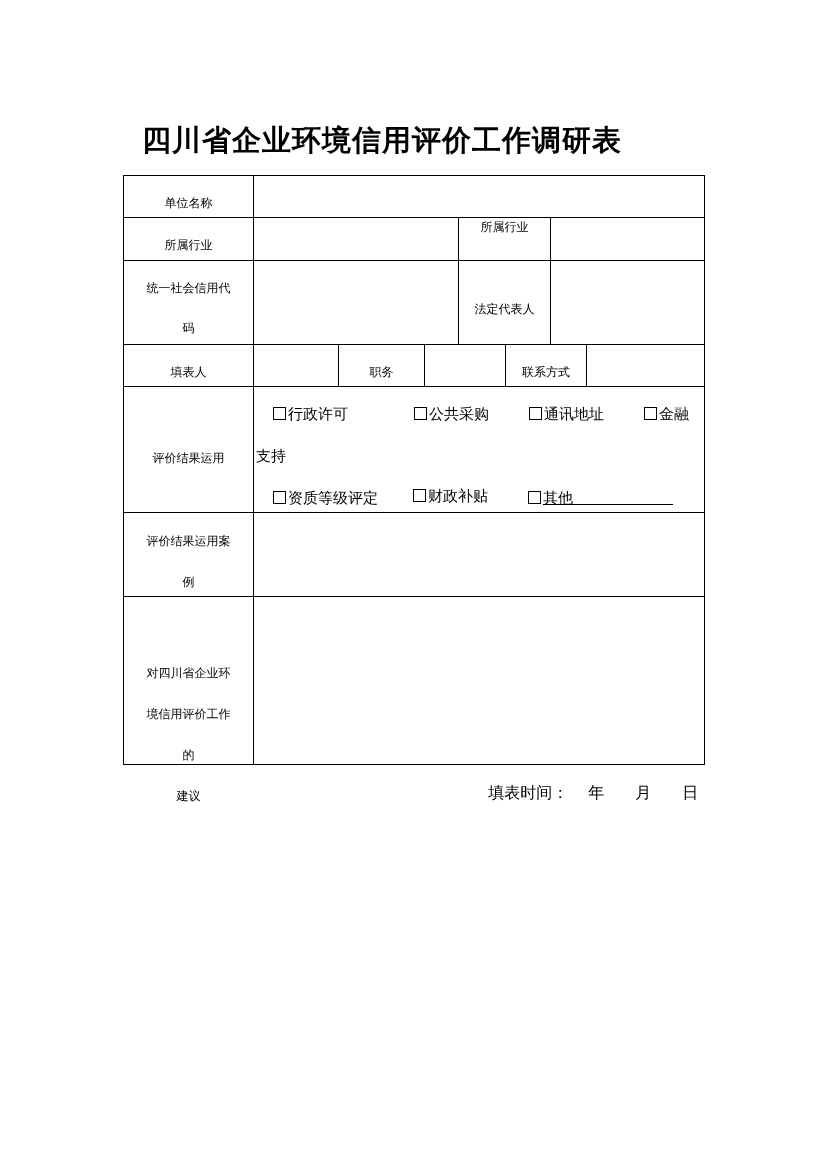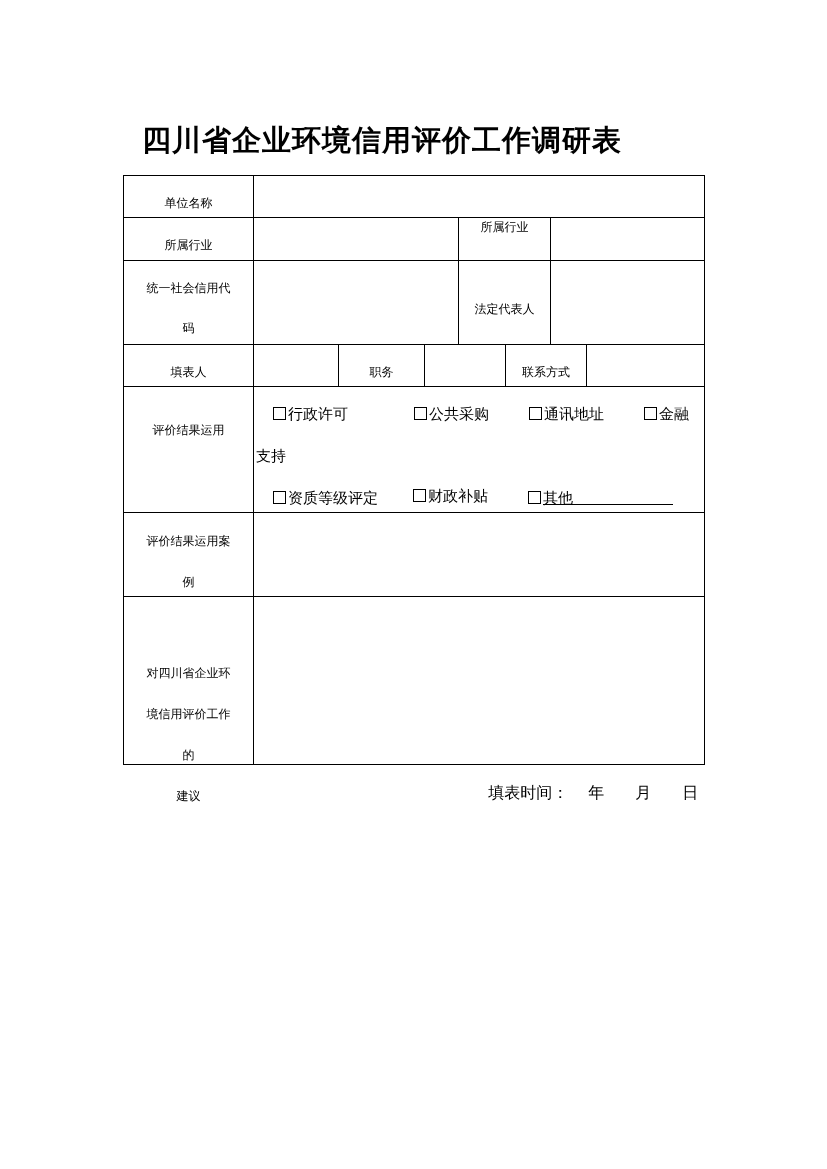--- a/index.html
+++ b/index.html
@@ -62,21 +62,21 @@
   <div class="cell center" style="left:459px; width:91px; top:299px;">法定代表人</div>
   <div class="field" style="left:551px; top:261px; width:153px; height:83px;"></div>
 
   <div class="cell center" style="left:124px; width:129px; top:362px;">填表人</div>
   <div class="field" style="left:254px; top:345px; width:84px; height:41px;"></div>
   <div class="cell center" style="left:339px; width:85px; top:362px;">职务</div>
   <div class="field" style="left:425px; top:345px; width:80px; height:41px;"></div>
   <div class="cell center" style="left:506px; width:80px; top:362px;">联系方式</div>
   <div class="field" style="left:587px; top:345px; width:117px; height:41px;"></div>
 
-  <div class="cell center" style="left:124px; width:129px; top:420px;">评价结果运用</div>
+  <div class="cell center" style="left:124px; width:129px; top:448px;">评价结果运用</div>
 
   <div class="opt" style="left:273px; top:404px;">
     <span class="box"></span><span>行政许可</span>
   </div>
   <div class="opt" style="left:414px; top:404px;">
     <span class="box"></span><span>公共采购</span>
   </div>
   <div class="opt" style="left:529px; top:404px;">
     <span class="box"></span><span>通讯地址</span>
   </div>

